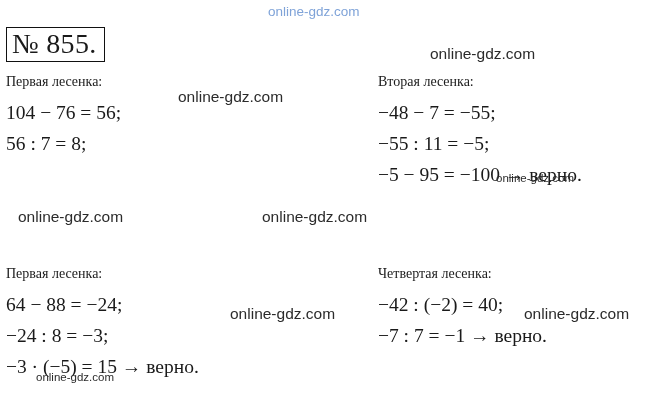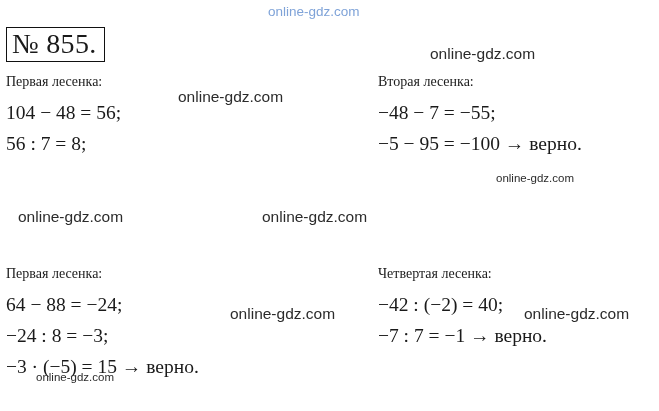--- a/index.html
+++ b/index.html
@@ -83,27 +83,28 @@
 <body>
 
 <div class="page">
 
   <div class="wm wm-top">online-gdz.com</div>
 
   <div class="exnum">№ 855.</div>
 
   <div class="col left1">
     <div class="hdr">Первая лесенка:</div>
-    <div class="line">104 − 48 = 56;</div>
+    <div class="line">104 − 76 = 56;</div>
     <div class="line">56 : 7 = 8;</div>
   </div>
 
   <div class="col right1">
     <div class="hdr">Вторая лесенка:</div>
     <div class="line">−48 − 7 = −55;</div>
+    <div class="line">−55 : 11 = −5;</div>
     <div class="line">−5 − 95 = −100 → верно.</div>
   </div>
 
   <div class="col left2">
     <div class="hdr">Первая лесенка:</div>
     <div class="line">64 − 88 = −24;</div>
     <div class="line">−24 : 8 = −3;</div>
     <div class="line">−3 · (−5) = 15 → верно.</div>
   </div>
 

